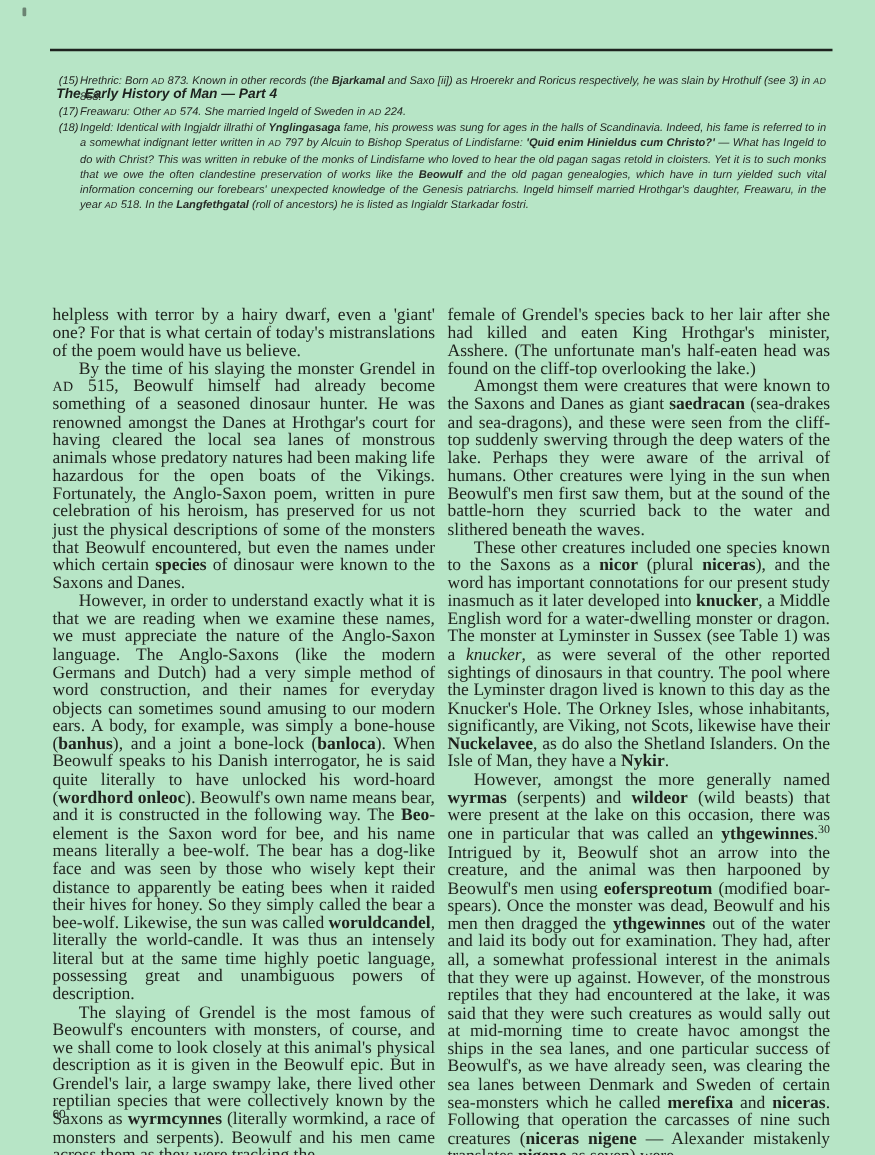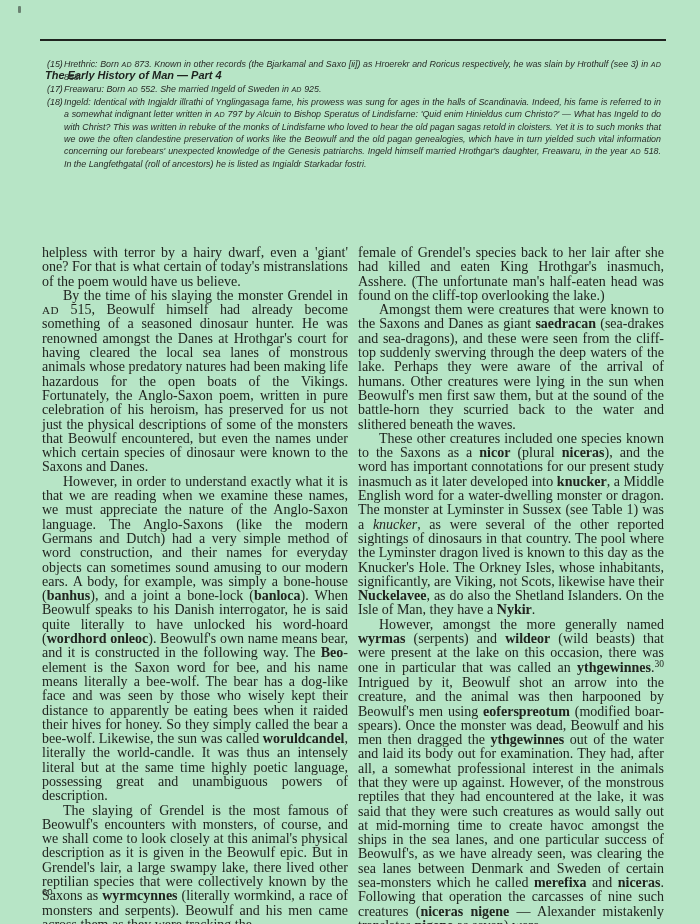--- a/index.html
+++ b/index.html
@@ -38,51 +38,51 @@
   .columns p.para{text-indent:21px;}
   .columns p.para.no-indent{text-indent:0;}
   .col{position:absolute;top:246px;width:306px;}
   .col-left{left:42px;}
   .col-right{left:358px;}
   .page-number{
     position:absolute;left:42px;top:886px;
     font-family:"Liberation Sans", sans-serif;
     font-size:9.5px;color:#272b27;
   }
-  .b{font-weight:normal;}
+  .b{font-weight:bold;}
   .i{font-style:italic;}
   .bi{font-weight:bold;}
   .sc{font-size:0.8em;letter-spacing:0.03em;}
   .sup{font-size:0.68em;position:relative;top:-0.45em;}
 </style>
 </head>
 <body>
 
 <div>
   <div class="speck"></div>
 
   <div class="header-title">The Early History of Man — Part 4</div>
 
   <div class="header-rule"></div>
 
   <div class="footnotes">
       <div class="footnote"><span class="fn-num">(15)</span><span>Hrethric: Born </span><span class="sc">AD</span><span> 873. Known in other records (the </span><span class="b">Bjarkamal</span><span> and Saxo [ii]) as Hroerekr and Roricus respectively, he was slain by Hrothulf (see 3) in </span><span class="sc">AD</span><span> 858.</span></div>
-      <div class="footnote"><span class="fn-num">(17)</span><span>Freawaru: Born </span><span class="sc">AD</span><span> 552. She married Ingeld of Sweden in </span><span class="sc">AD</span><span> 925.</span></div>
+      <div class="footnote"><span class="fn-num">(17)</span><span>Freawaru: Other </span><span class="sc">AD</span><span> 574. She married Ingeld of Sweden in </span><span class="sc">AD</span><span> 224.</span></div>
       <div class="footnote"><span class="fn-num">(18)</span><span>Ingeld: Identical with Ingjaldr illrathi of </span><span class="b">Ynglingasaga</span><span> fame, his prowess was sung for ages in the halls of Scandinavia. Indeed, his fame is referred to in a somewhat indignant letter written in </span><span class="sc">AD</span><span> 797 by Alcuin to Bishop Speratus of Lindisfarne: </span><span class="b">'Quid enim Hinieldus cum Christo?'</span><span> — What has Ingeld to do with Christ? This was written in rebuke of the monks of Lindisfarne who loved to hear the old pagan sagas retold in cloisters. Yet it is to such monks that we owe the often clandestine preservation of works like the </span><span class="b">Beowulf</span><span> and the old pagan genealogies, which have in turn yielded such vital information concerning our forebears' unexpected knowledge of the Genesis patriarchs. Ingeld himself married Hrothgar's daughter, Freawaru, in the year </span><span class="sc">AD</span><span> 518. In the </span><span class="b">Langfethgatal</span><span> (roll of ancestors) he is listed as Ingialdr Starkadar fostri.</span></div>
     </div>
 
   <div class="columns">
     <div class="col col-left">
         <p class="para no-indent"><span>helpless with terror by a hairy dwarf, even a 'giant' one? For that is what certain of today's mistranslations of the poem would have us believe.</span></p>
         <p class="para"><span>By the time of his slaying the monster Grendel in </span><span class="sc">AD</span><span> 515, Beowulf himself had already become something of a seasoned dinosaur hunter. He was renowned amongst the Danes at Hrothgar's court for having cleared the local sea lanes of monstrous animals whose predatory natures had been making life hazardous for the open boats of the Vikings. Fortunately, the Anglo-Saxon poem, written in pure celebration of his heroism, has preserved for us not just the physical descriptions of some of the monsters that Beowulf encountered, but even the names under which certain </span><span class="b">species</span><span> of dinosaur were known to the Saxons and Danes.</span></p>
         <p class="para"><span>However, in order to understand exactly what it is that we are reading when we examine these names, we must appreciate the nature of the Anglo-Saxon language. The Anglo-Saxons (like the modern Germans and Dutch) had a very simple method of word construction, and their names for everyday objects can sometimes sound amusing to our modern ears. A body, for example, was simply a bone-house (</span><span class="bi">banhus</span><span>), and a joint a bone-lock (</span><span class="bi">banloca</span><span>). When Beowulf speaks to his Danish interrogator, he is said quite literally to have unlocked his word-hoard (</span><span class="bi">wordhord onleoc</span><span>). Beowulf's own name means bear, and it is constructed in the following way. The </span><span class="bi">Beo</span><span>-element is the Saxon word for bee, and his name means literally a bee-wolf. The bear has a dog-like face and was seen by those who wisely kept their distance to apparently be eating bees when it raided their hives for honey. So they simply called the bear a bee-wolf. Likewise, the sun was called </span><span class="bi">woruldcandel</span><span>, literally the world-candle. It was thus an intensely literal but at the same time highly poetic language, possessing great and unambiguous powers of description.</span></p>
         <p class="para"><span>The slaying of Grendel is the most famous of Beowulf's encounters with monsters, of course, and we shall come to look closely at this animal's physical description as it is given in the Beowulf epic. But in Grendel's lair, a large swampy lake, there lived other reptilian species that were collectively known by the Saxons as </span><span class="bi">wyrmcynnes</span><span> (literally wormkind, a race of monsters and serpents). Beowulf and his men came across them as they were tracking the</span></p>
       </div>
     <div class="col col-right">
-        <p class="para no-indent"><span>female of Grendel's species back to her lair after she had killed and eaten King Hrothgar's inasmuch, Asshere. (The unfortunate man's half-eaten head was found on the cliff-top overlooking the lake.)</span></p>
+        <p class="para no-indent"><span>female of Grendel's species back to her lair after she had killed and eaten King Hrothgar's minister, Asshere. (The unfortunate man's half-eaten head was found on the cliff-top overlooking the lake.)</span></p>
         <p class="para"><span>Amongst them were creatures that were known to the Saxons and Danes as giant </span><span class="bi">saedracan</span><span> (sea-drakes and sea-dragons), and these were seen from the cliff-top suddenly swerving through the deep waters of the lake. Perhaps they were aware of the arrival of humans. Other creatures were lying in the sun when Beowulf's men first saw them, but at the sound of the battle-horn they scurried back to the water and slithered beneath the waves.</span></p>
         <p class="para"><span>These other creatures included one species known to the Saxons as a </span><span class="bi">nicor</span><span> (plural </span><span class="bi">niceras</span><span>), and the word has important connotations for our present study inasmuch as it later developed into </span><span class="bi">knucker</span><span>, a Middle English word for a water-dwelling monster or dragon. The monster at Lyminster in Sussex (see Table 1) was a </span><span class="i">knucker</span><span>, as were several of the other reported sightings of dinosaurs in that country. The pool where the Lyminster dragon lived is known to this day as the Knucker's Hole. The Orkney Isles, whose inhabitants, significantly, are Viking, not Scots, likewise have their </span><span class="bi">Nuckelavee</span><span>, as do also the Shetland Islanders. On the Isle of Man, they have a </span><span class="bi">Nykir</span><span>.</span></p>
         <p class="para"><span>However, amongst the more generally named </span><span class="bi">wyrmas</span><span> (serpents) and </span><span class="bi">wildeor</span><span> (wild beasts) that were present at the lake on this occasion, there was one in particular that was called an </span><span class="bi">ythgewinnes</span><span>.</span><span class="sup">30</span><span> Intrigued by it, Beowulf shot an arrow into the creature, and the animal was then harpooned by Beowulf's men using </span><span class="bi">eoferspreotum</span><span> (modified boar-spears). Once the monster was dead, Beowulf and his men then dragged the </span><span class="bi">ythgewinnes</span><span> out of the water and laid its body out for examination. They had, after all, a somewhat professional interest in the animals that they were up against. However, of the monstrous reptiles that they had encountered at the lake, it was said that they were such creatures as would sally out at mid-morning time to create havoc amongst the ships in the sea lanes, and one particular success of Beowulf's, as we have already seen, was clearing the sea lanes between Denmark and Sweden of certain sea-monsters which he called </span><span class="bi">merefixa</span><span> and </span><span class="bi">niceras</span><span>. Following that operation the carcasses of nine such creatures (</span><span class="bi">niceras nigene</span><span> — Alexander mistakenly translates </span><span class="bi">nigene</span><span> as seven) were</span></p>
       </div>
   </div>
 
   <div class="page-number">60</div>
 </div>
 
 </body></html>

